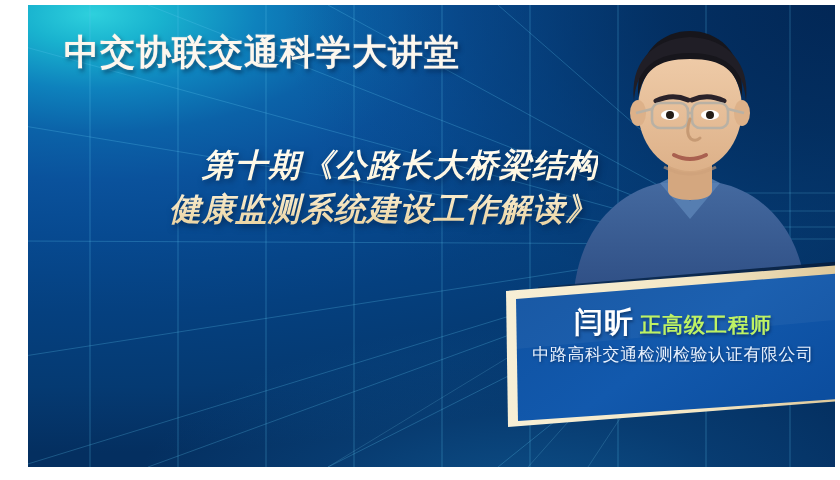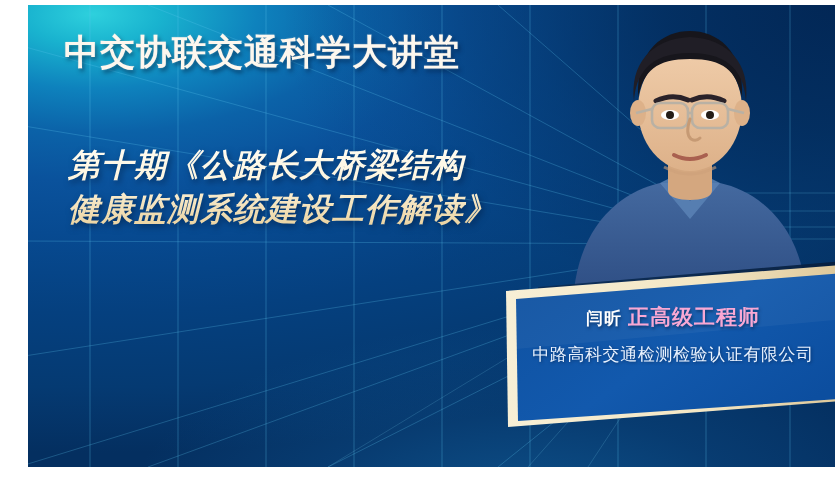--- a/index.html
+++ b/index.html
@@ -52,34 +52,35 @@
     font-size:35px;
     font-weight:bold;
     letter-spacing:1px;
     color:#fdf7ee;
     text-shadow:2px 3px 4px rgba(0,26,60,.55), 0 0 2px rgba(255,255,255,.35);
     white-space:nowrap;
   }
   
   .subtitle{
     position:absolute;
-    left:40px;top:138px;
+    left:50px;top:138px;
     width:520px;
     font-size:32px;
     font-style:italic;
     font-weight:bold;
     line-height:1.38;
     letter-spacing:1px;
     color:#fbf3dd;
     background:linear-gradient(180deg,#fffdf4 0%,#fdf4dc 45%,#e8cf9a 100%);
     -webkit-background-clip:text;
     background-clip:text;
     -webkit-text-fill-color:transparent;
     filter:drop-shadow(2px 3px 3px rgba(0,22,55,.55));
     white-space:pre-line;
+    text-align:right;
   }
   
   .livetime{
     position:absolute;
     left:44px;top:327px;
     font-size:31px;
     font-weight:bold;
     letter-spacing:.5px;
     white-space:nowrap;
     text-shadow:1px 2px 4px rgba(0,20,50,.55);
@@ -97,24 +98,24 @@
     left:0;top:0;width:100%;height:100%;
   }
   .sp-line1{
     position:absolute;
     left:0;right:20px;top:46px;
     text-align:center;
     white-space:nowrap;
     text-shadow:1px 2px 3px rgba(0,20,50,.5);
   }
   .sp-name{
-    font-size:17px;font-weight:bold;color:#ffffff;letter-spacing:1px;
+    font-size:29px;font-weight:bold;color:#ffffff;letter-spacing:1px;
   }
   .sp-role{
-    font-size:21px;font-weight:bold;color:#f9a8d4;letter-spacing:1px;margin-left:6px;
+    font-size:21px;font-weight:bold;color:#bef264;letter-spacing:1px;margin-left:6px;
   }
   .sp-company{
     position:absolute;
     left:0;right:20px;top:86px;
     text-align:center;
     font-size:17px;
     color:#eaf3ff;
     letter-spacing:.6px;
     white-space:nowrap;
     text-shadow:1px 1px 3px rgba(0,20,50,.5);

